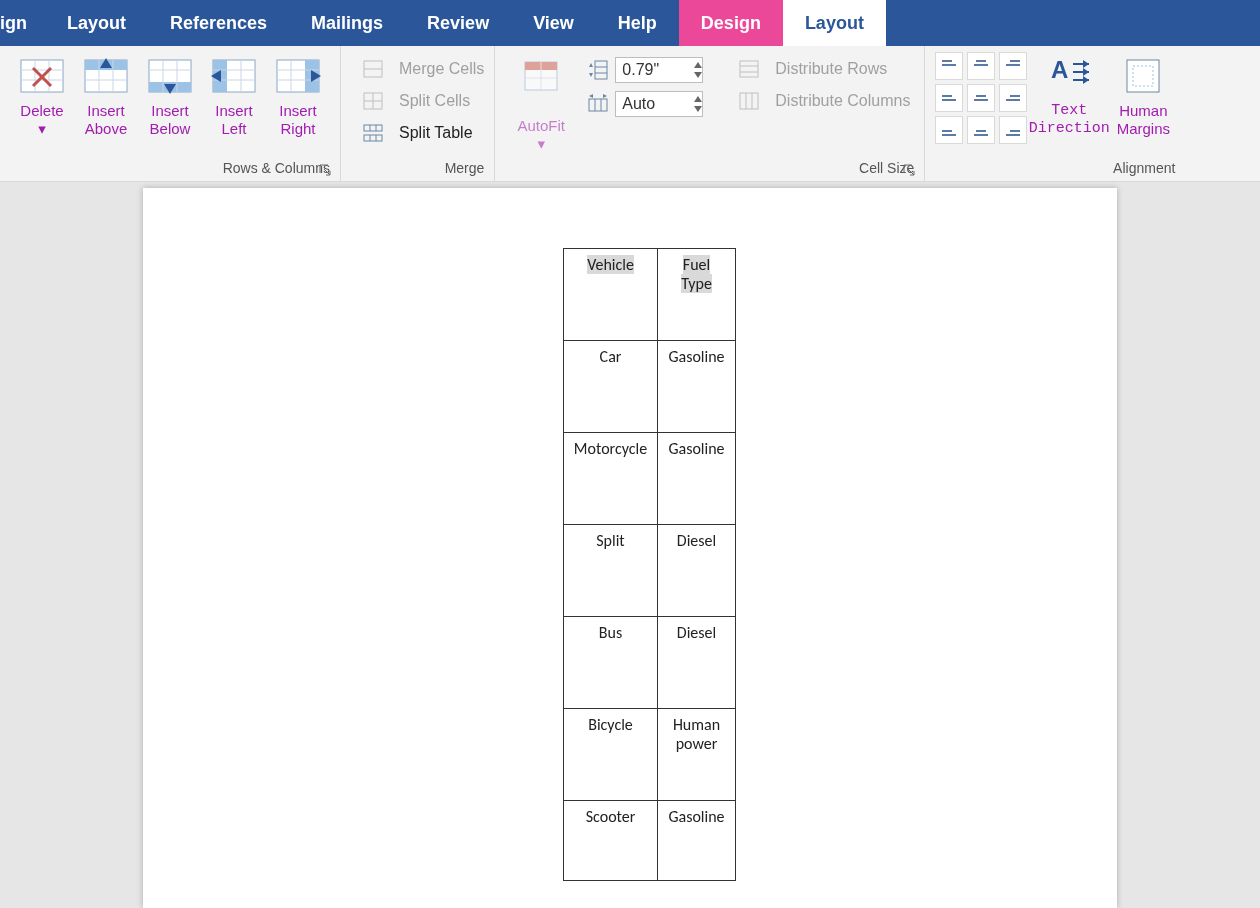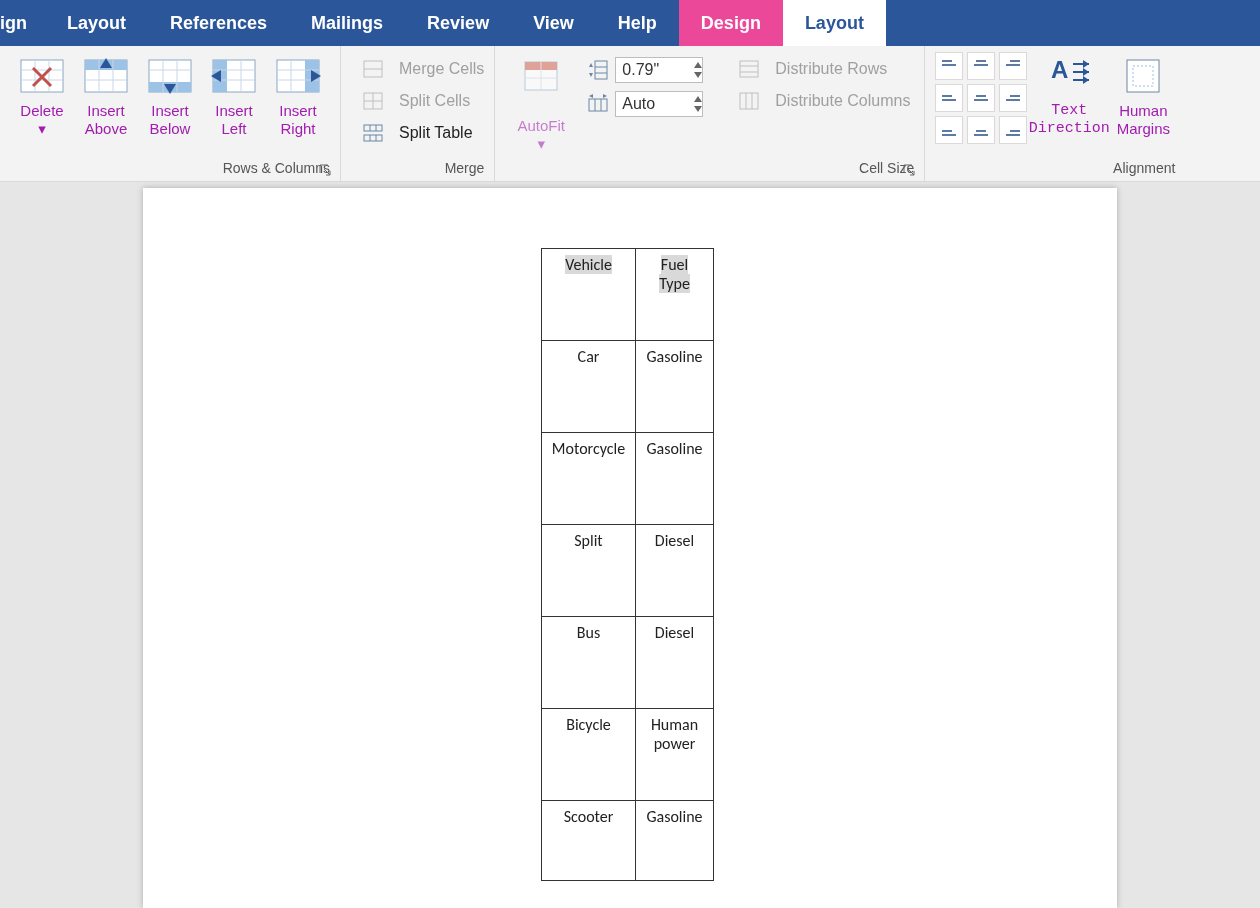--- a/index.html
+++ b/index.html
@@ -30,21 +30,21 @@
   .spinner .sicon { width:22px; height:22px; }
   .spinner input { width:88px; height:26px; border:1px solid #bdbdbd; background:#fff; padding:0 18px 0 6px; font-size:16px; color:#333; }
   .spinner .spin-arrows { width:12px; margin-left:-16px; display:flex; flex-direction:column; gap:0px; }
   .spin-arrows svg { width:10px; height:10px; }
   .align-grid { display:grid; grid-template-columns:repeat(3,28px); grid-template-rows:repeat(3,28px); gap:4px; }
   .align-cell { width:28px; height:28px; border:1px solid #d9d9d9; background:#fff; display:flex; align-items:center; justify-content:center; cursor:pointer;}
   .disabled-text { color:#a0a0a0; }
   
   .workspace { display:flex; justify-content:center; padding-top:0; }
   .page { width: 974px; background:#fff; box-shadow: 0 0 6px rgba(0,0,0,0.25); margin-top: 6px; min-height: 720px; position:relative; }
-  table.doc { border-collapse: collapse; position:absolute; top:60px; left:398px; }
+  table.doc { border-collapse: collapse; position:absolute; top:60px; left:420px; }
   table.doc td { border:1px solid #333; vertical-align:top; text-align:center; padding:6px 8px 0; font-size:16px; font-family:"Segoe UI",Calibri,Arial,sans-serif; }
   table.doc td.c1 { width:94px; }
   table.doc td.c2 { width:78px; }
   table.doc tr { height:92px; }
   .hl { background:#d9d9d9; }
 </style>
 </head>
 <body>
 
 <div class="tabbar">

